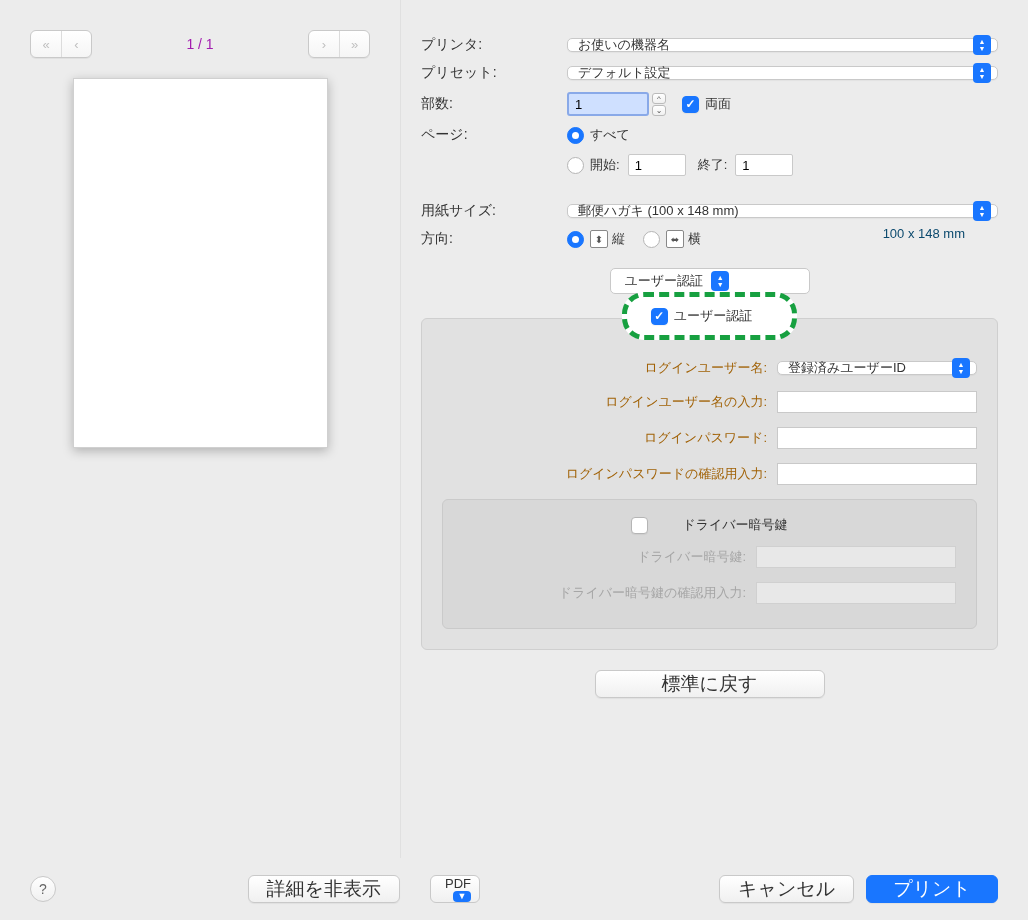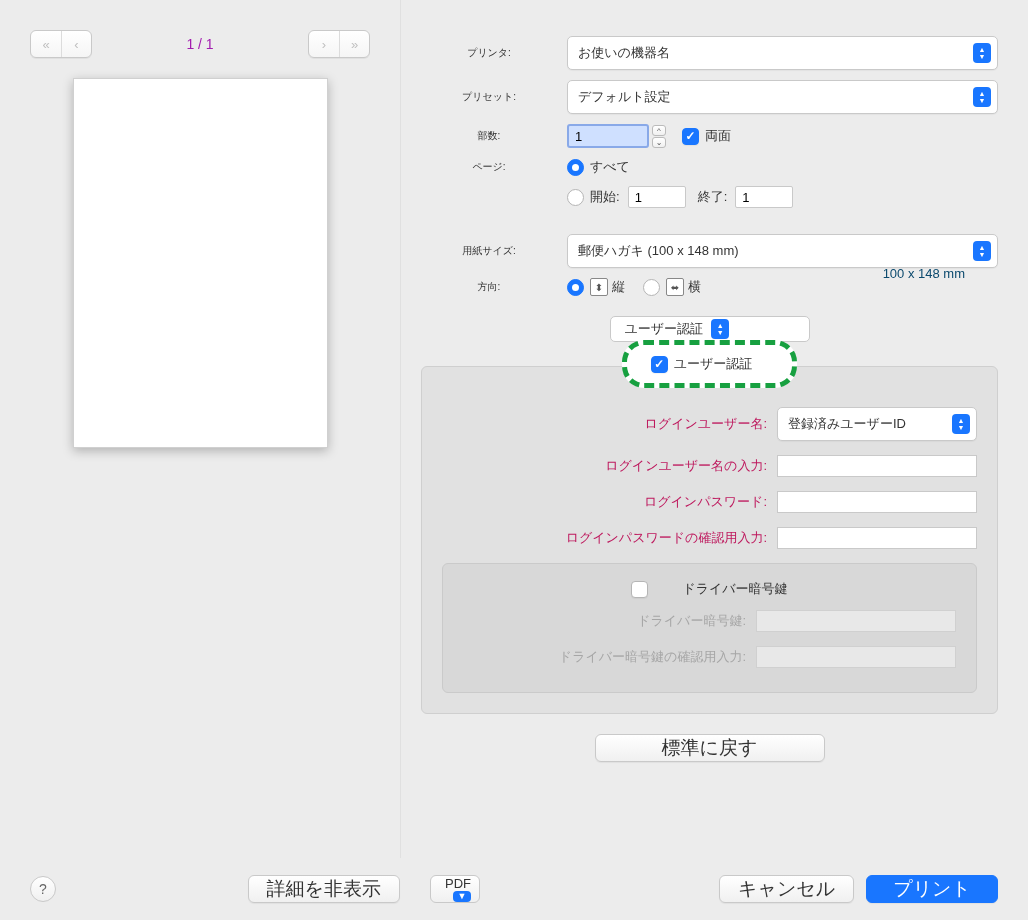--- a/index.html
+++ b/index.html
@@ -77,32 +77,32 @@
     display: flex;
     flex-direction: column;
   }
   .form-row {
     display: flex;
     align-items: center;
     margin-bottom: 10px;
   }
   .form-row > label.rlab {
     width: 146px;
-    text-align: center;
+    text-align: left;
     padding-right: 10px;
     color: #333;
-    font-size: 10px;
+    font-size: 14px;
   }
   .select {
     display: flex;
     align-items: center;
     background: #fff;
     border: 1px solid #c9c9c9;
     border-radius: 5px;
-    height: 34px;
+    height: 14px;
     padding: 0 6px 0 10px;
     box-shadow: 0 1px 1px rgba(0,0,0,0.04);
     position: relative;
     font-size: 13px;
   }
   .select .sel-text { flex: 1; white-space: nowrap; overflow: hidden; }
   .select .sel-dim { color: #0c4a6e; margin-left: 8px; margin-top: 44px; }
   .select-arrows {
     width: 18px;
     height: 20px;
@@ -242,21 +242,21 @@
   }
   .details-row {
     display: flex;
     align-items: center;
     margin-bottom: 14px;
   }
   .details-row > label {
     flex: 1;
     text-align: right;
     padding-right: 10px;
-    color: #be185d;
+    color: #a16207;
     font-size: 13px;
   }
   .details-row > label.disabled { color: #a6a6a6; }
   .details-row .select { width: 200px; }
   .details-row input.txt {
     width: 200px;
     height: 22px;
     border: 1px solid #c9c9c9;
     background: #fff;
     border-radius: 0;

